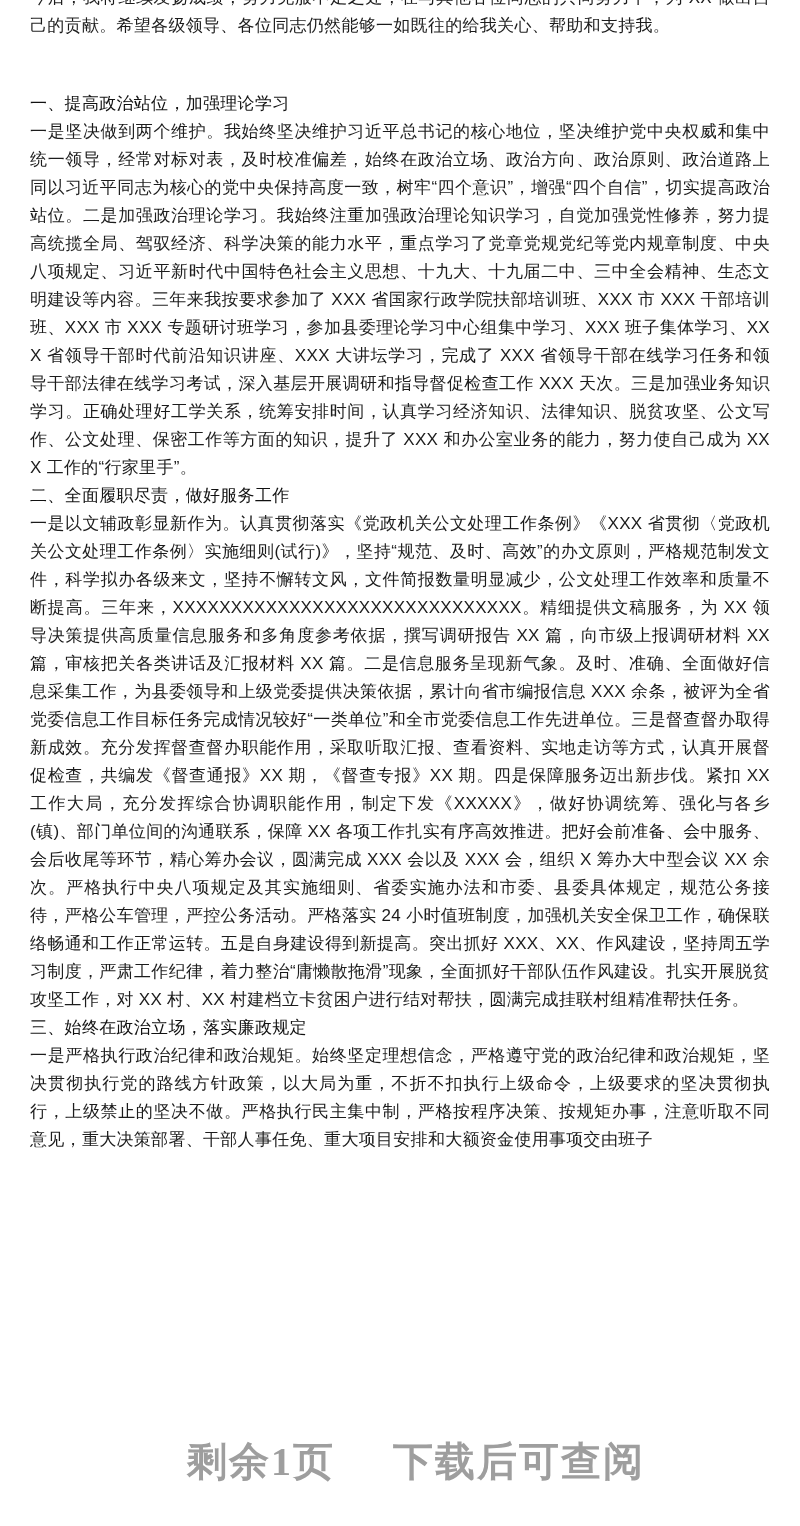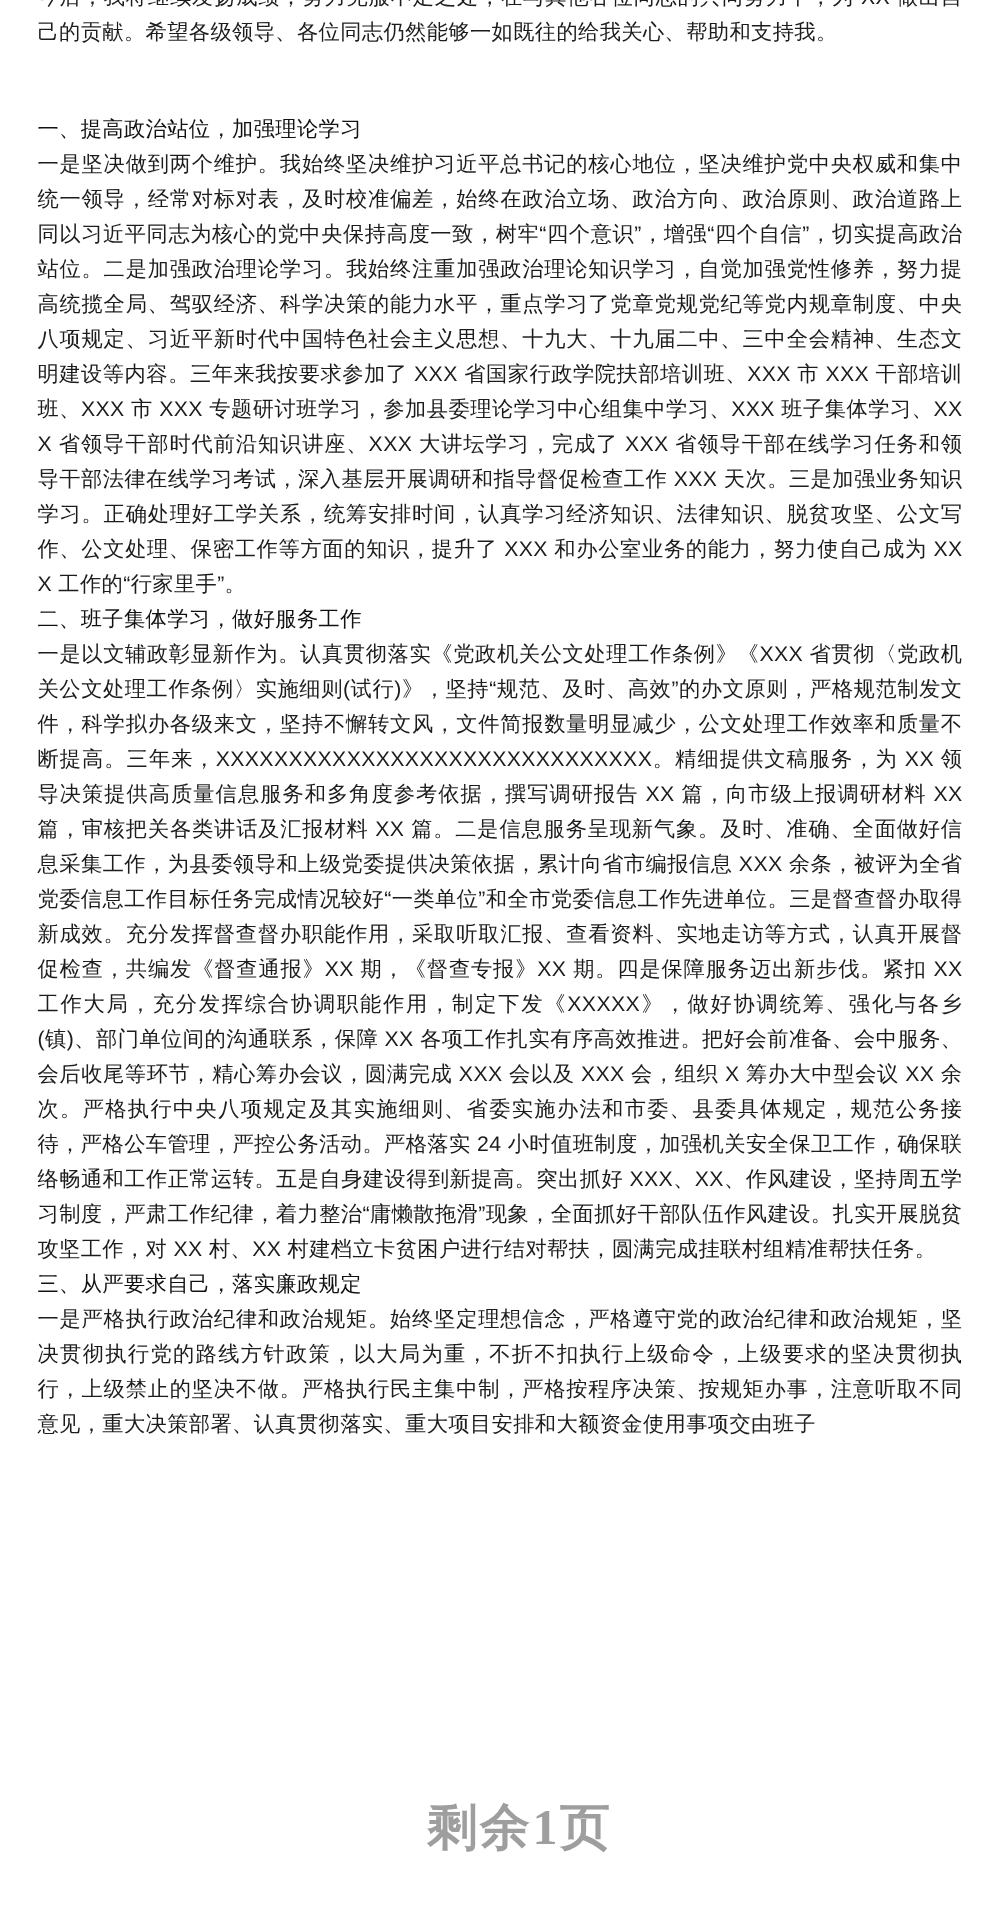--- a/index.html
+++ b/index.html
@@ -71,26 +71,27 @@
       <p class="para">今后，我将继续发扬成绩，努力克服不足之处，在与其他各位同志的共同努力下，为 XX 做出自己的贡献。希望各级领导、各位同志仍然能够一如既往的给我关心、帮助和支持我。</p>
     </div>
 
     <div class="para-gap"></div>
 
 
     <p class="para heading">一、提高政治站位，加强理论学习</p>
 
     <p class="para">一是坚决做到两个维护。我始终坚决维护习近平总书记的核心地位，坚决维护党中央权威和集中统一领导，经常对标对表，及时校准偏差，始终在政治立场、政治方向、政治原则、政治道路上同以习近平同志为核心的党中央保持高度一致，树牢“四个意识”，增强“四个自信”，切实提高政治站位。二是加强政治理论学习。我始终注重加强政治理论知识学习，自觉加强党性修养，努力提高统揽全局、驾驭经济、科学决策的能力水平，重点学习了党章党规党纪等党内规章制度、中央八项规定、习近平新时代中国特色社会主义思想、十九大、十九届二中、三中全会精神、生态文明建设等内容。三年来我按要求参加了 XXX 省国家行政学院扶部培训班、XXX 市 XXX 干部培训班、XXX 市 XXX 专题研讨班学习，参加县委理论学习中心组集中学习、XXX 班子集体学习、XXX 省领导干部时代前沿知识讲座、XXX 大讲坛学习，完成了 XXX 省领导干部在线学习任务和领导干部法律在线学习考试，深入基层开展调研和指导督促检查工作 XXX 天次。三是加强业务知识学习。正确处理好工学关系，统筹安排时间，认真学习经济知识、法律知识、脱贫攻坚、公文写作、公文处理、保密工作等方面的知识，提升了 XXX 和办公室业务的能力，努力使自己成为 XXX 工作的“行家里手”。</p>
 
-    <p class="para heading">二、班子集体学习，做好服务工作</p>
+    <p class="para heading">二、全面履职尽责，做好服务工作</p>
 
     <p class="para">一是以文辅政彰显新作为。认真贯彻落实《党政机关公文处理工作条例》《XXX 省贯彻〈党政机关公文处理工作条例〉实施细则(试行)》，坚持“规范、及时、高效”的办文原则，严格规范制发文件，科学拟办各级来文，坚持不懈转文风，文件简报数量明显减少，公文处理工作效率和质量不断提高。三年来，XXXXXXXXXXXXXXXXXXXXXXXXXXXXXX。精细提供文稿服务，为 XX 领导决策提供高质量信息服务和多角度参考依据，撰写调研报告 XX 篇，向市级上报调研材料 XX 篇，审核把关各类讲话及汇报材料 XX 篇。二是信息服务呈现新气象。及时、准确、全面做好信息采集工作，为县委领导和上级党委提供决策依据，累计向省市编报信息 XXX 余条，被评为全省党委信息工作目标任务完成情况较好“一类单位”和全市党委信息工作先进单位。三是督查督办取得新成效。充分发挥督查督办职能作用，采取听取汇报、查看资料、实地走访等方式，认真开展督促检查，共编发《督查通报》XX 期，《督查专报》XX 期。四是保障服务迈出新步伐。紧扣 XX 工作大局，充分发挥综合协调职能作用，制定下发《XXXXX》，做好协调统筹、强化与各乡(镇)、部门单位间的沟通联系，保障 XX 各项工作扎实有序高效推进。把好会前准备、会中服务、会后收尾等环节，精心筹办会议，圆满完成 XXX 会以及 XXX 会，组织 X 筹办大中型会议 XX 余次。严格执行中央八项规定及其实施细则、省委实施办法和市委、县委具体规定，规范公务接待，严格公车管理，严控公务活动。严格落实 24 小时值班制度，加强机关安全保卫工作，确保联络畅通和工作正常运转。五是自身建设得到新提高。突出抓好 XXX、XX、作风建设，坚持周五学习制度，严肃工作纪律，着力整治“庸懒散拖滑”现象，全面抓好干部队伍作风建设。扎实开展脱贫攻坚工作，对 XX 村、XX 村建档立卡贫困户进行结对帮扶，圆满完成挂联村组精准帮扶任务。</p>
 
-    <p class="para heading">三、从严要求自己，落实廉政规定</p>
+    <p class="para heading">三、始终在政治立场，落实廉政规定</p>
 
-    <p class="para">一是严格执行政治纪律和政治规矩。始终坚定理想信念，严格遵守党的政治纪律和政治规矩，坚决贯彻执行党的路线方针政策，以大局为重，不折不扣执行上级命令，上级要求的坚决贯彻执行，上级禁止的坚决不做。严格执行民主集中制，严格按程序决策、按规矩办事，注意听取不同意见，重大决策部署、认真贯彻落实、重大项目安排和大额资金使用事项交由班子</p>
+    <p class="para">一是严格执行政治纪律和政治规矩。始终坚定理想信念，严格遵守党的政治纪律和政治规矩，坚决贯彻执行党的路线方针政策，以大局为重，不折不扣执行上级命令，上级要求的坚决贯彻执行，上级禁止的坚决不做。严格执行民主集中制，严格按程序决策、按规矩办事，注意听取不同意见，重大决策部署、干部人事任免、重大项目安排和大额资金使用事项交由班子</p>
 
   </div>
 
   <div class="footer-watermark">
     <span>剩余1页</span>
+    <span>下载后可查阅</span>
   </div>
 </div>
 
 </body></html>

